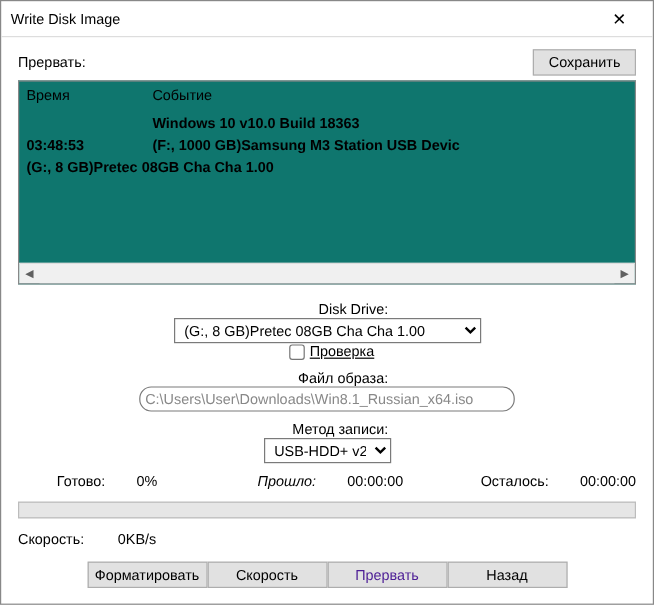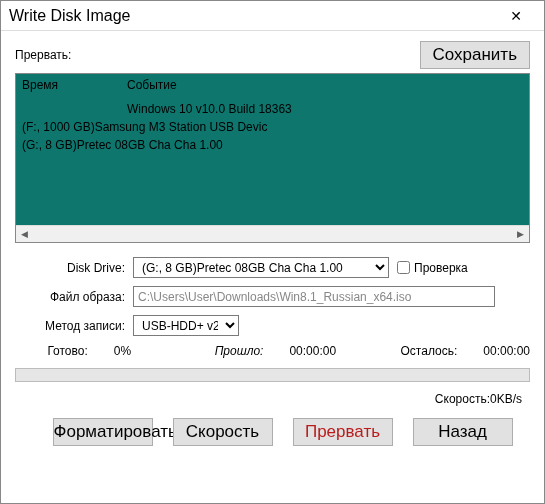--- a/index.html
+++ b/index.html
@@ -1,49 +1,49 @@
 <!DOCTYPE html>
 <html><head>
 <meta charset="utf-8">
 <style>
 * { box-sizing: border-box; margin: 0; padding: 0; font-family: "Segoe UI", Tahoma, sans-serif; font-size: 12px; }
 body { background: #fff; width: 545px; height: 504px; border: 1px solid #888; display: flex; flex-direction: column; }
 .titlebar { height: 30px; display: flex; align-items: center; padding: 0 8px; border-bottom: 1px solid #ddd; }
-.titlebar .title { flex: 1; font-size: 16px; }
+.titlebar .title { flex: 1; font-size: 12px; }
 .titlebar .close { width: 40px; text-align: center; font-size: 14px; cursor: pointer; }
 .content { flex: 1; padding: 10px 14px 8px 14px; display: flex; flex-direction: column; }
 .msgrow { display: flex; align-items: center; margin-bottom: 4px; }
 .msgrow .lbl { flex: 1; }
-.btn { background: #e1e1e1; border: 1px solid #adadad; padding: 3px 12px; cursor: pointer; font-size: 17px; margin-left: 20px; }
-.btn.disabled { color: #b91c1c; background: #e1e1e1; cursor: default; }
+.btn { background: #e1e1e1; border: 1px solid #adadad; padding: 3px 12px; cursor: pointer; font-size: 12px; }
+.btn.disabled { color: #4c1d95; background: #e1e1e1; cursor: default; }
 .logbox { border: 1px solid #888; height: 170px; display: flex; flex-direction: column; background: #0f766e; }
 .loghead { display: flex; padding: 4px 6px 6px 6px; }
 .loghead .c1 { width: 105px; }
-.logbody { flex: 1; padding: 2px 6px; }
+.logbody { flex: 1; padding: 2px 6px; font-weight: bold; }
 .logrow { display: flex; line-height: 18px; }
 .logrow .c1 { width: 105px; }
 .hscroll { height: 17px; background: #f0f0f0; border-top: 1px solid #ddd; display: flex; align-items: center; }
 .hscroll .arrow { width: 17px; height: 17px; display: flex; align-items: center; justify-content: center; color: #606060; font-size: 9px; }
 .hscroll .track { flex: 1; height: 100%; background: #f0f0f0; }
 .form { margin-top: 14px; }
-.frow { display: flex; align-items: center; margin-bottom: 8px; }
+.frow { display: flex; align-items: center; margin-bottom: 8px; flex-direction: column; }
 .flabel { width: 118px; text-align: right; padding-right: 8px; }
 select, input[type=text] { border: 1px solid #7a7a7a; padding: 2px 4px; height: 21px; font-size: 12px; background: #fff; }
 input[readonly] { color: #888; background: #fff; }
-.chk { display: flex; align-items: center; gap: 4px; margin-left: 8px; }
+.chk { display: flex; align-items: center; gap: 4px; margin-left: 8px; text-decoration: underline; }
 .chk input { width: 13px; height: 13px; }
 .progrow { display: flex; align-items: flex-start; margin-top: 6px; gap: 16px; }
 .progrow .pl { width: 90px; text-align: right; padding-right: 10px; }
 .progrow .pv { width: 70px; }
 .progrow .ml { flex: 0 0 auto; padding-right: 10px; text-align: right; width: 80px; font-style: italic; }
 .progrow .mv { width: 90px; }
 .progrow .rl { flex: 0 0 auto; padding-right: 10px; text-align: right; width: 80px; }
 .progrow .rv { }
 .pbar { height: 14px; border: 1px solid #bcbcbc; background: #e6e6e6; margin-top: 10px; }
-.speedrow { display: flex; justify-content: flex-end; margin-top: 10px; padding-right: 8px; }
+.speedrow { display: flex; margin-top: 10px; gap: 28px; padding-right: 8px; }
 .btnrow { display: flex; justify-content: center; gap: 0; margin-top: 12px; }
 .btnrow .btn { width: 100px; text-align: center; padding: 3px 0; }
 </style>
 </head>
 <body>
 
 <div class="titlebar">
   <div class="title">Write Disk Image</div>
   <div class="close">✕</div>
 </div>
@@ -59,20 +59,21 @@
     <div class="loghead">
       <div class="c1">Время</div>
       <div>Событие</div>
     </div>
     <div class="logbody">
       <div class="logrow">
         <div class="c1"></div>
         <div>Windows 10 v10.0 Build 18363</div>
       </div>
       <div class="logrow">
+        <div class="c1">03:48:53</div>
         <div>(F:, 1000 GB)Samsung M3 Station USB Devic</div>
       </div>
       <div class="logrow">
         <div>(G:, 8 GB)Pretec  08GB Cha Cha   1.00</div>
       </div>
     </div>
     <div class="hscroll">
       <div class="arrow">◀</div>
       <div class="track"></div>
       <div class="arrow">▶</div>
@@ -87,21 +88,21 @@
         <option>(G:, 8 GB)Pretec  08GB Cha Cha   1.00</option>
       </select>
       <label class="chk">
         <input type="checkbox" style="">
         <span>Проверка</span>
       </label>
     </div>
 
     <div class="frow">
       <div class="flabel">Файл образа:</div>
-      <input type="text" readonly="" style="width: 362px;" value="C:\Users\User\Downloads\Win8.1_Russian_x64.iso">
+      <input type="text" readonly="" style="width: 313px; border-radius: 10px;" value="C:\Users\User\Downloads\Win8.1_Russian_x64.iso">
     </div>
 
     <div class="frow">
       <div class="flabel">Метод записи:</div>
       <select style="width:106px">
         <option>USB-HDD+ v2</option>
       </select>
     </div>
 
 

